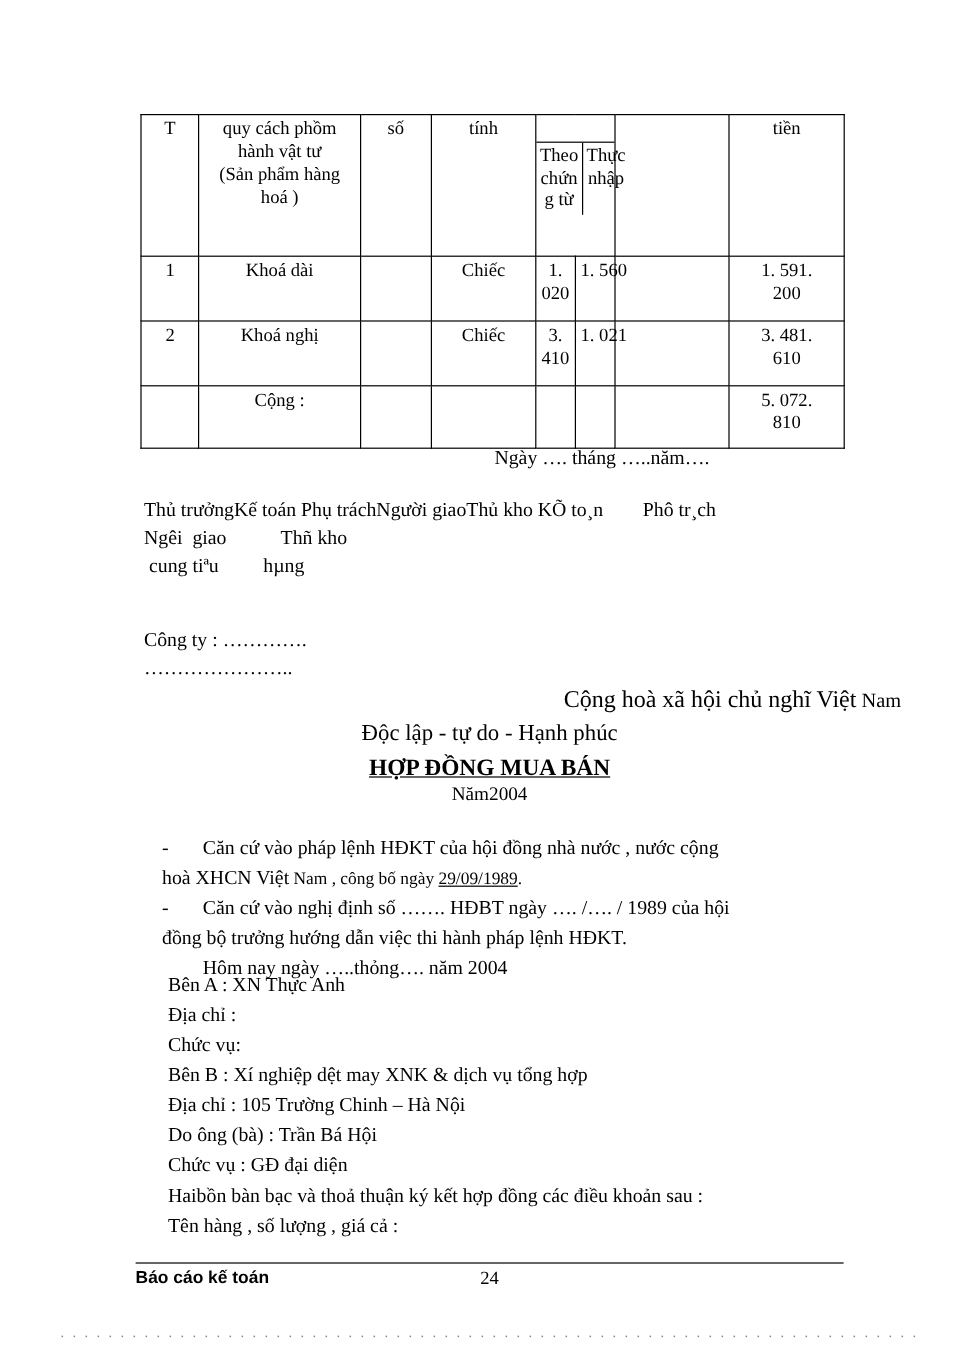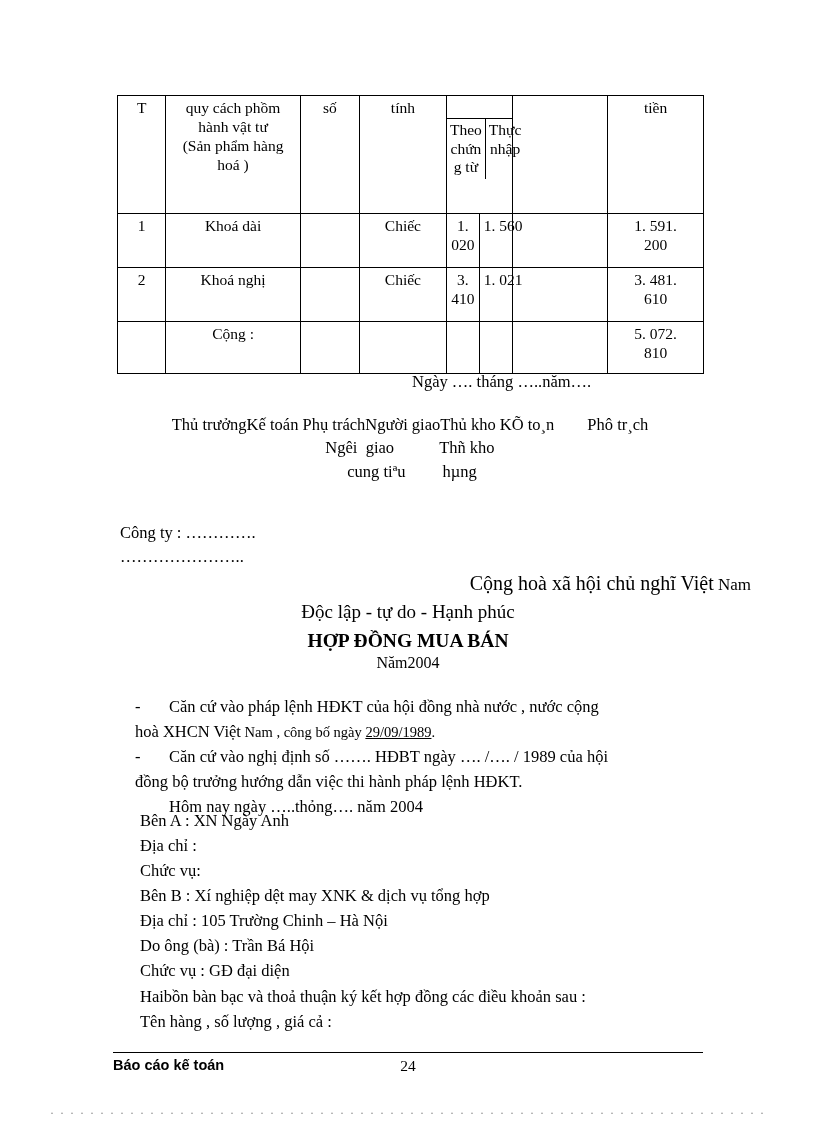--- a/index.html
+++ b/index.html
@@ -93,21 +93,20 @@
     position: absolute;
     left: 120px;
     top: 413px;
     width: 580px;
     font-size: 16.5px;
     line-height: 1.42;
   }
   .sig-line {
     display: block;
     white-space: pre;
-    text-align: center;
   }
 
   .congty {
     position: absolute;
     left: 120px;
     top: 521px;
     font-size: 16.5px;
     line-height: 1.45;
   }
 
@@ -127,21 +126,21 @@
     font-size: 19px;
   }
   .title3 {
     position: absolute;
     left: 0; top: 630px;
     width: 816px;
     text-align: center;
     font-size: 19.5px;
     font-weight: bold;
   }
-  .title3 span { }
+  .title3 span { text-decoration: underline; }
   .title4 {
     position: absolute;
     left: 0; top: 654px;
     width: 816px;
     text-align: center;
     font-size: 16px;
   }
 
   .body-text {
     position: absolute;
@@ -301,21 +300,21 @@
     </p>
     <p><span>hoà XHCN Việt</span><span class="sm2"> Nam</span><span class="sm2"> , công bố ngày </span><span class="sm2 u">29/09/1989</span><span class="sm2">.</span></p>
     <p>
       <span style="display:inline-block;width:34px;">-</span><span>Căn cứ vào nghị định số ……. HĐBT ngày …. /…. / 1989 của hội</span>
     </p>
     <p>đồng bộ trưởng hướng dẫn việc thi hành pháp lệnh HĐKT.</p>
     <p class="ind">Hôm nay ngày …..thỏng…. năm 2004</p>
   </div>
 
   <div class="list">
-    <p>Bên A : XN Ngày Anh</p>
+    <p>Bên A : XN Thực Anh</p>
     <p>Địa chỉ :</p>
     <p>Chức vụ:</p>
     <p>Bên B : Xí nghiệp dệt may XNK  &amp; dịch vụ tổng hợp</p>
     <p>Địa chỉ : 105 Trường Chinh – Hà Nội</p>
     <p>Do ông (bà) : Trần Bá Hội</p>
     <p>Chức vụ : GĐ đại diện</p>
     <p>Haibồn bàn bạc và thoả thuận ký kết hợp đồng các điều khoản sau :</p>
     <p>Tên hàng , số lượng , giá cả :</p>
   </div>
 

